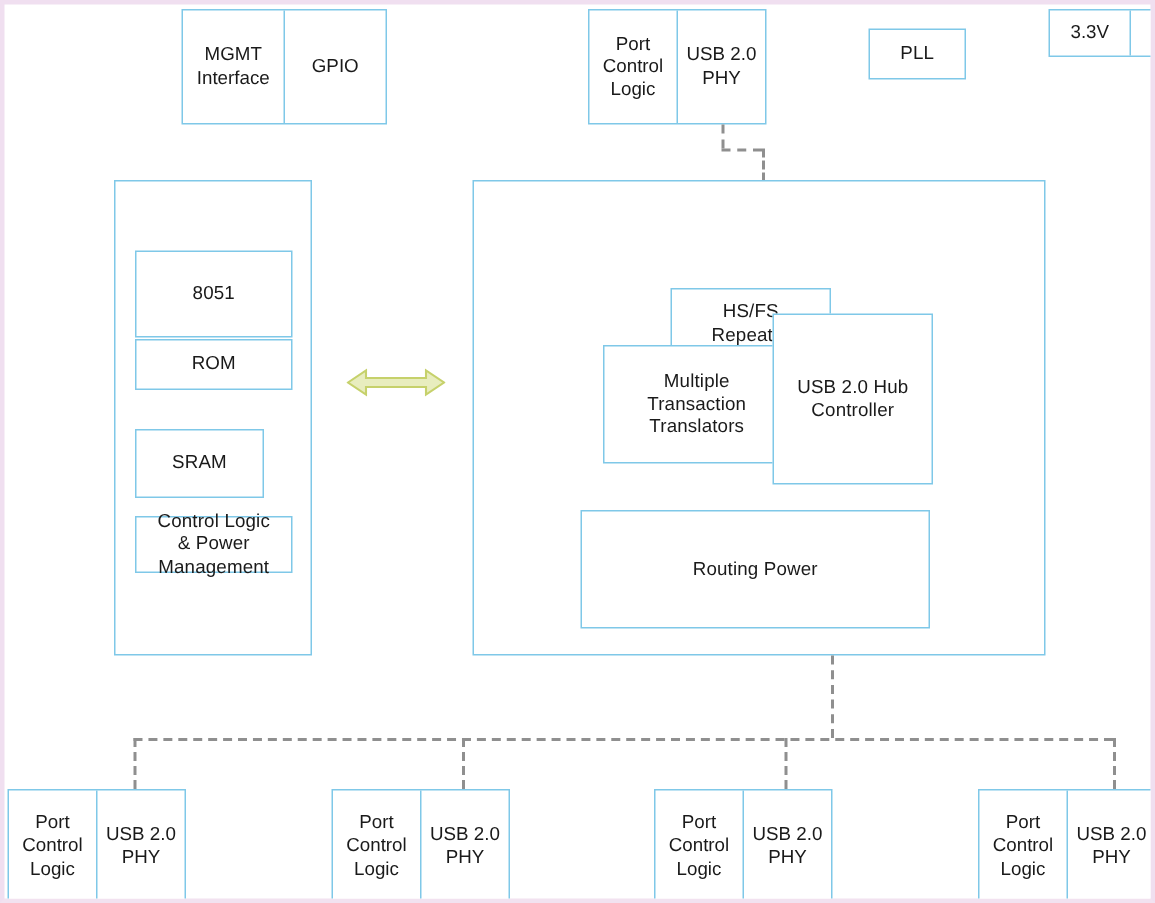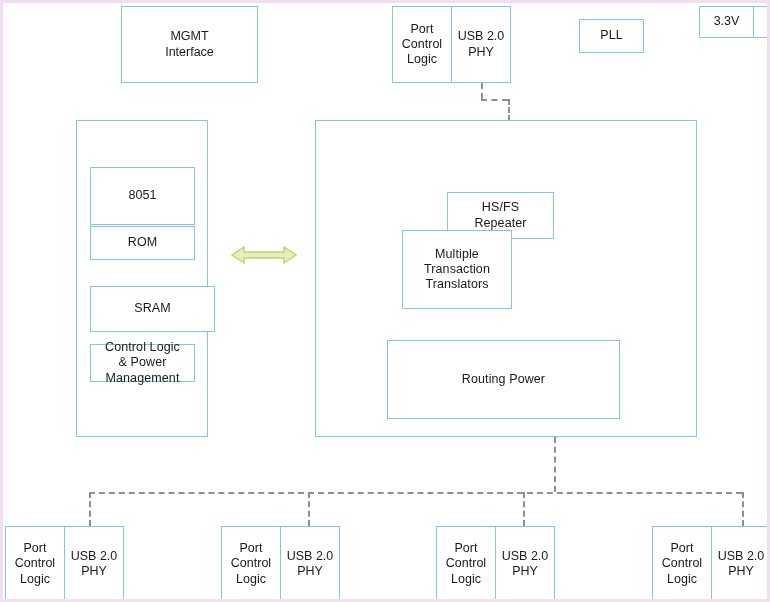--- a/index.html
+++ b/index.html
@@ -85,20 +85,21 @@
   }
 </style>
 </head>
 <body>
 
 <div id="canvas">
 
   <div class="split" style="left:118px; top:3px; width:137px; height:77px;">
     <div class="cell">MGMT
 Interface</div>
+    <div class="cell">GPIO</div>
   </div>
 
   <div class="split" style="left:389px; top:3px; width:119px; height:77px;">
     <div class="cell">Port
 Control
 Logic</div>
     <div class="cell">USB 2.0
 PHY</div>
   </div>
 
@@ -112,41 +113,43 @@
   <div class="dash-v" style="left:478px; top:80px; height:16px;"></div>
   <div class="dash-h" style="left:478px; top:96px; width:27px;"></div>
   <div class="dash-v" style="left:505px; top:96px; height:22px;"></div>
 
   <div class="panel" style="left:73px; top:117px; width:132px; height:317px;"></div>
 
   <div class="box" style="left:87px; top:164px; width:105px; height:58px;">8051</div>
 
   <div class="box" style="left:87px; top:223px; width:105px; height:34px;">ROM</div>
 
-  <div class="box" style="left:87px; top:283px; width:125px; height:46px;">SRAM</div>
+  <div class="box" style="left:87px; top:283px; width:86px; height:46px;">SRAM</div>
 
   <div class="box" style="left:87px; top:341px; width:105px; height:38px;">Control Logic
 &amp; Power
 Management</div>
 
   <div class="biarrow" style="left:228px; top:241px; width:66px; height:22px;">
     <svg width="66" height="22" viewBox="0 0 66 22">
       <polygon points="1,11 13,3 13,8 53,8 53,3 65,11 53,19 53,14 13,14 13,19" fill="#e8edbe" stroke="#c6d16b" stroke-width="1.4" stroke-linejoin="miter"></polygon>
     </svg>
   </div>
 
   <div class="panel" style="left:312px; top:117px; width:382px; height:317px;"></div>
 
   <div class="box" style="left:444px; top:141px; width:107px; height:47px;margin-top:48px;">HS/FS
 Repeater</div>
 
-  <div class="box" style="left:399px; top:227px; width:110px; height:79px;">Multiple
+  <div class="box" style="left:399px; top:227px; width:125px; height:79px;">Multiple
 Transaction
 Translators</div>
 
+  <div class="box" style="left:512px; top:206px; width:107px; height:114px;">USB 2.0 Hub
+Controller</div>
 
   <div class="box" style="left:384px; top:337px; width:233px; height:79px;">Routing Power</div>
 
   <div class="dash-v" style="left:551px; top:434px; height:55px;"></div>
   <div class="dash-h" style="left:86px; top:489px; width:653px;"></div>
 
   <div class="dash-v" style="left:86px; top:489px; height:34px;"></div>
   <div class="dash-v" style="left:305px; top:489px; height:34px;"></div>
   <div class="dash-v" style="left:520px; top:489px; height:34px;"></div>
   <div class="dash-v" style="left:739px; top:489px; height:34px;"></div>

